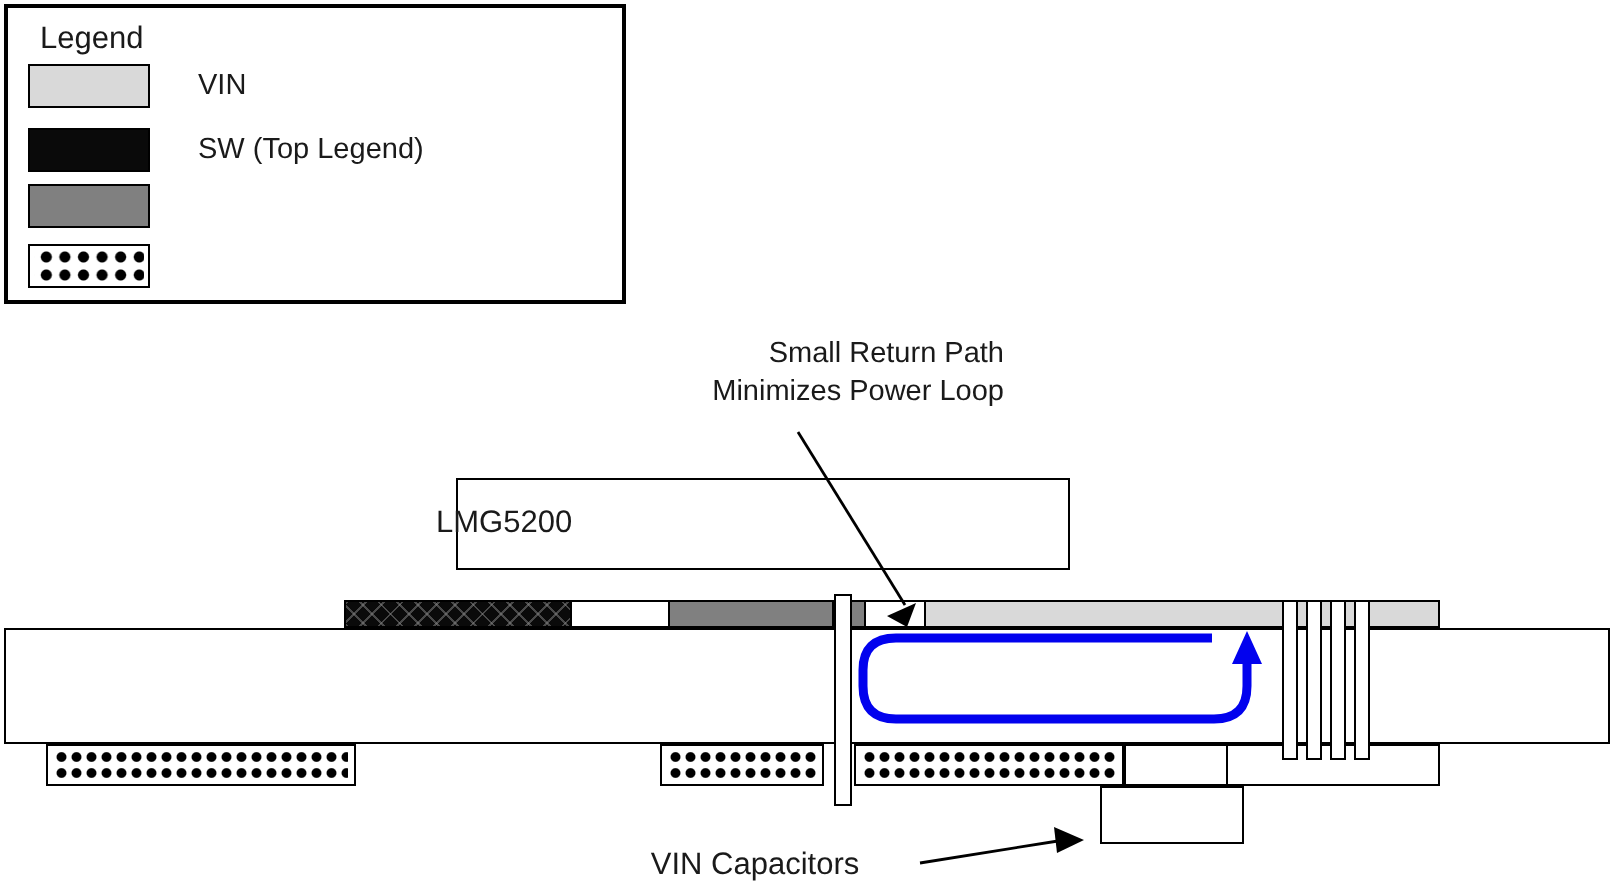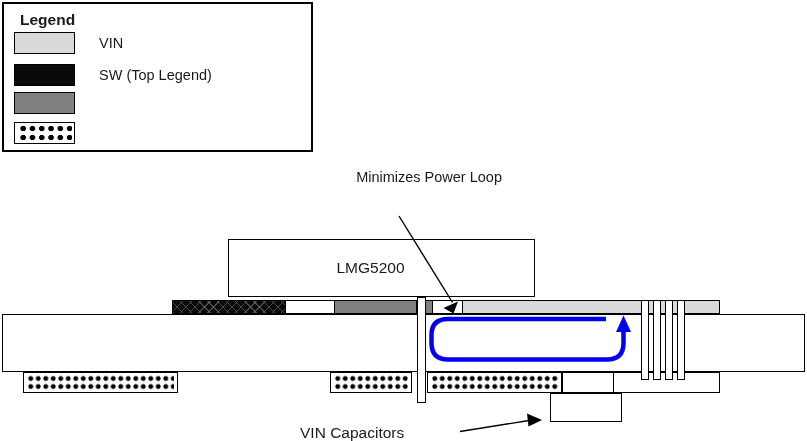--- a/index.html
+++ b/index.html
@@ -8,32 +8,32 @@
   }
   html,body{margin:0;padding:0;background:#ffffff;}
   .stage{
     position:relative;width:807px;height:441px;background:#fff;overflow:hidden;
     font-family:"Liberation Sans","DejaVu Sans",sans-serif;color:#1a1a1a;
   }
   .abs{position:absolute;box-sizing:border-box;}
 
   
   .legend{left:2px;top:2px;width:311px;height:150px;border:2px solid var(--outline);background:#fff;}
-  .legend-title{position:absolute;left:16px;top:7px;font-size:15.5px;font-weight:bold;}
+  .legend-title{position:absolute;left:16px;top:7px;font-size:15.5px;}
   .lswatch{position:absolute;left:10px;width:61px;height:22px;border:1px solid var(--outline);box-sizing:border-box;}
   .llabel{position:absolute;left:95px;width:220px;height:22px;line-height:22px;font-size:14.5px;}
   .sw-solid{background:var(--sw-fill);}
   .vin-fill{background:var(--vin-fill);}
   .ldots{position:absolute;left:2px;right:2px;top:1px;bottom:1px;
     background-image:radial-gradient(circle,#000 2.45px,rgba(0,0,0,0) 3.05px);
     background-size:9.3px 9px;background-position:1.5px 0;}
 
   
-  .chip{left:228px;top:239px;width:307px;height:58px;border:1.5px solid var(--outline);background:#fff;
-    display:flex;align-items:center;justify-content:center;font-size:15.5px;z-index:1;}
+  .chip{left:228px;top:239px;width:307px;height:46px;border:1.5px solid var(--outline);background:#fff;
+    display:flex;align-items:center;font-size:15.5px;z-index:1;}
   .chip span{position:relative;left:-11px;}
   .board{left:2px;top:314px;width:803px;height:58px;border:1.5px solid var(--outline);background:#fff;z-index:1;}
 
   
   .strip{top:300px;height:14px;border:1px solid var(--outline);z-index:2;}
   .sw-hatch{background-color:var(--sw-fill);
     background-image:
       repeating-linear-gradient(45deg, rgba(135,135,135,.5) 0 1px, rgba(0,0,0,0) 1px 6.5px),
       repeating-linear-gradient(135deg, rgba(135,135,135,.5) 0 1px, rgba(0,0,0,0) 1px 6.5px);}
   .whitebox{background:#fff;}
@@ -46,21 +46,21 @@
 
   
   .via{width:9px;background:#fff;border:1px solid var(--outline);z-index:3;}
 
   
   .capbox{left:550px;top:393px;width:72px;height:29px;border:1.5px solid var(--outline);background:#fff;z-index:0;}
 
   
   .annot{left:280px;top:168px;width:222px;text-align:right;font-size:14.5px;line-height:18.5px;z-index:4;}
   .pcb-label{left:23px;top:396px;width:158px;text-align:center;font-size:15.5px;z-index:4;}
-  .cap-label{left:300px;top:424px;width:155px;text-align:left;font-size:15.5px;z-index:4;}
+  .cap-label{left:300px;top:424px;width:155px;text-align:center;font-size:15.5px;z-index:4;}
 
   .overlay{position:absolute;left:0;top:0;z-index:5;pointer-events:none;}
 </style>
 </head>
 <body>
 
 <div class="stage">
 
   <div class="abs legend">
     <div class="legend-title">Legend</div>
@@ -72,20 +72,21 @@
     <div class="llabel" style="top:60px">SW (Top Legend)</div>
 
     <div class="lswatch" style="top:88px;background:var(--pgnd-fill)"></div>
 
     <div class="lswatch" style="top:118px;background:#fff">
       <div class="ldots"></div>
     </div>
   </div>
 
   <div class="abs annot">
+    <div>Small Return Path</div>
     <div>Minimizes Power Loop</div>
   </div>
 
   <div class="abs chip">
     <span>LMG5200</span>
   </div>
 
   <div class="abs board"></div>
 
   <div class="abs strip sw-hatch" style="left:172px;width:114px"></div>

